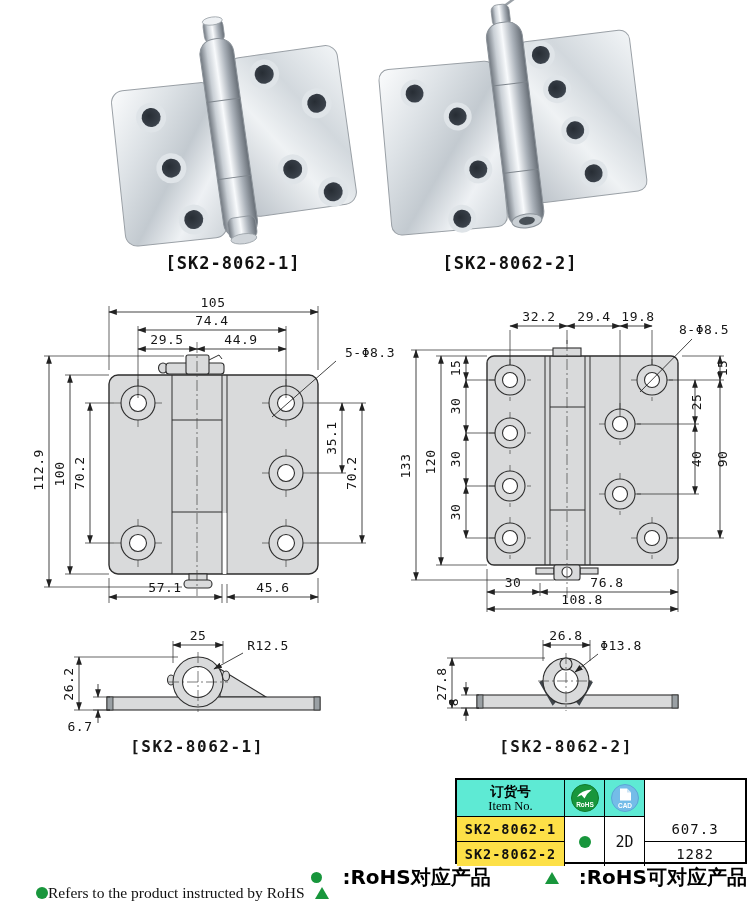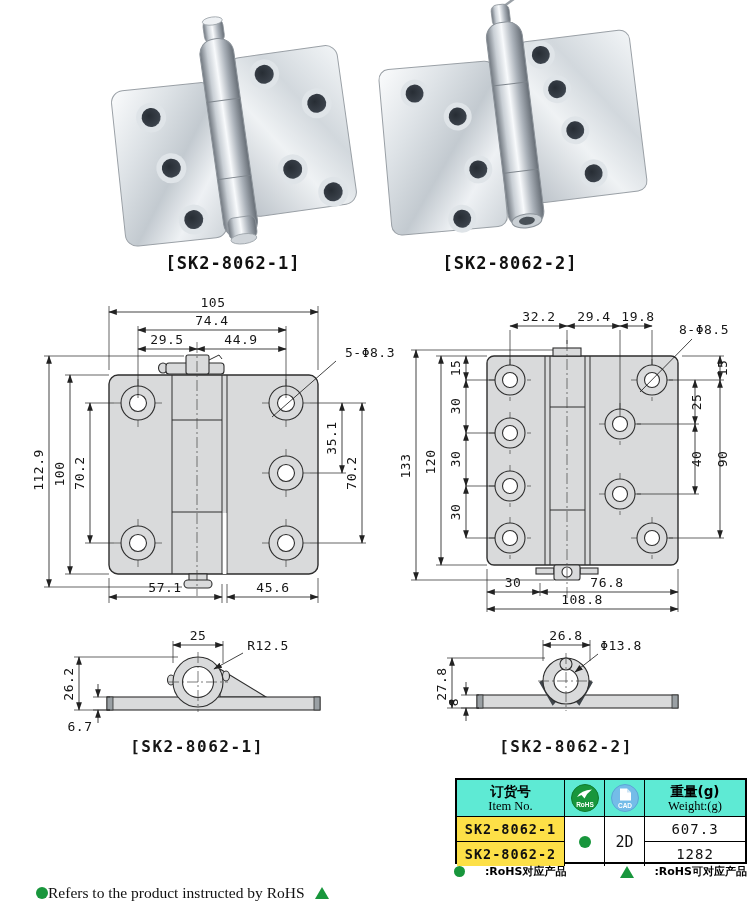--- a/index.html
+++ b/index.html
@@ -37,21 +37,21 @@
     font-size:13.5px;font-weight:700;letter-spacing:1px;color:#111;}
   .span2{grid-row:2/4;border-bottom:none;}
   .cadval{font-family:"DejaVu Sans Mono",monospace;font-size:15px;color:#111;}
   .wval{font-family:"DejaVu Sans Mono",monospace;font-size:14px;letter-spacing:1px;color:#111;}
   .gdot{width:12px;height:12px;border-radius:50%;background:#18963c;display:inline-block;}
   .gdot.sm{width:11px;height:11px;}
   .gtri{width:0;height:0;border-left:7px solid transparent;border-right:7px solid transparent;
     border-bottom:12px solid #18963c;display:inline-block;}
   
   .legend{position:absolute;top:864px;right:3px;display:flex;align-items:center;gap:20px;
-    font-size:11px;font-weight:700;color:#000;}
+    font-size:20px;font-weight:700;color:#000;}
   .legend .gap{width:14px;}
   .footer{position:absolute;top:884px;left:36px;display:flex;align-items:center;
     font-family:"Liberation Serif",serif;font-size:15.5px;color:#111;white-space:nowrap;}
   .footer .gap{width:10px;}
 </style>
 </head>
 <body>
 
 <div class="stage">
 
@@ -547,24 +547,20 @@
     </svg>
   </div>
   <div class="cell head">
     <svg width="30" height="30" viewBox="0 0 30 30">
       <circle cx="15" cy="15" r="13.5" fill="#74bce8" stroke="#5aa6d6" stroke-width="1"></circle>
       <path d="M10,5.5 h7 l4,4 v8 h-11 z" fill="#fff"></path>
       <path d="M17,5.5 l4,4 h-4 z" fill="#cfe6f5"></path>
       <text x="15" y="24.5" text-anchor="middle" style="font-family:'Liberation Sans',sans-serif;font-size:6.5px;font-weight:700;fill:#fff;letter-spacing:0;">CAD</text>
     </svg>
   </div>
-  <div class="cell head lastcol">
-    <div class="cn">重量(g)</div>
-    <div class="en">Weight:(g)</div>
-  </div>
 
   <div class="cell itemcell" style="grid-row:2;grid-column:1;">SK2-8062-1</div>
   <div class="cell span2" style="grid-row:2/4;grid-column:2;">
     <span class="gdot"></span>
   </div>
   <div class="cell span2 cadval" style="grid-row:2/4;grid-column:3;">2D</div>
   <div class="cell lastcol wval" style="grid-row:2;grid-column:4;">607.3</div>
 
   <div class="cell itemcell lastrow" style="grid-row:3;grid-column:1;">SK2-8062-2</div>
   <div class="cell lastcol lastrow wval" style="grid-row:3;grid-column:4;">1282</div>

